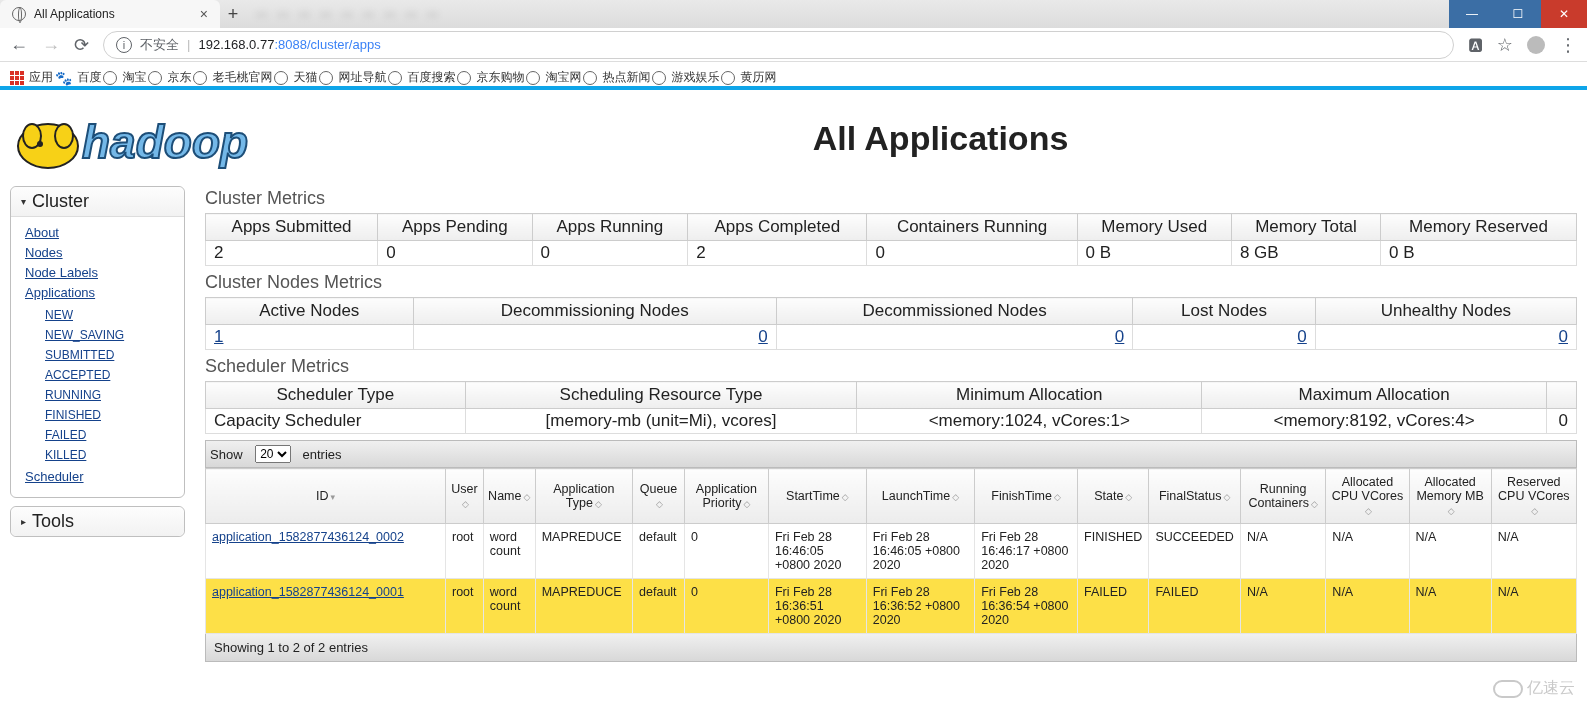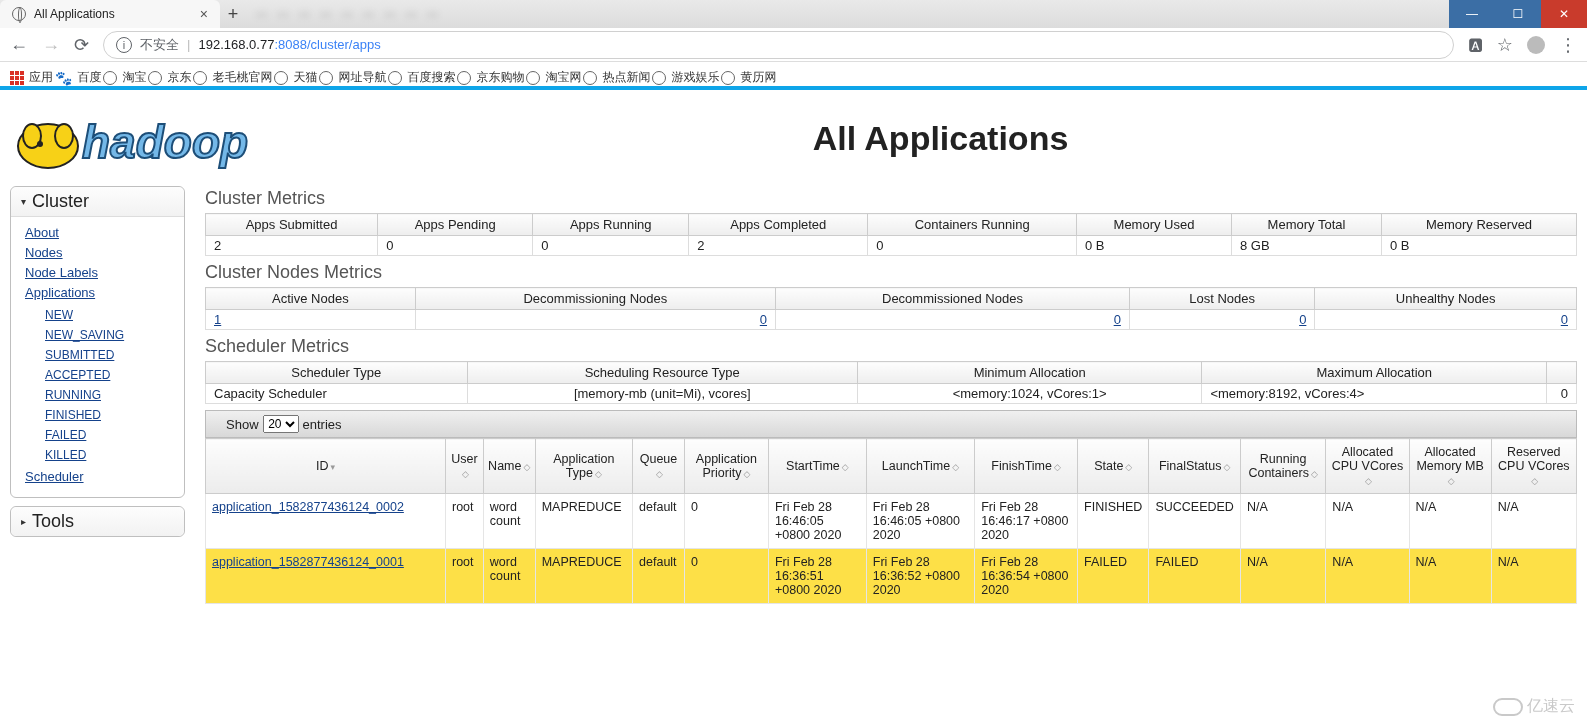--- a/index.html
+++ b/index.html
@@ -44,35 +44,35 @@
 .navhead{display:flex;align-items:center;gap:6px;padding:4px 10px;font-size:18px;background:linear-gradient(#fdfdfd,#f2f2f2);border-bottom:1px solid #ddd;border-radius:6px 6px 0 0;cursor:pointer;}
 .navhead.collapsed{border-bottom:none;border-radius:6px;}
 .tri{font-size:10px;color:#333;}
 .navbody{padding:6px 14px 10px;font-size:13px;}
 .navbody a{color:#15428b;text-decoration:underline;display:block;line-height:20px;}
 .sublinks{padding-left:20px;margin:2px 0;}
 .sublinks a{font-size:12px;}
 
 .main{flex:1;min-width:0;}
 .sechead{font-size:18px;color:#555;margin:2px 0 4px;font-weight:normal;}
-.mtable{width:100%;border-collapse:collapse;font-size:13px;margin-bottom:6px;}
+.mtable{width:100%;border-collapse:collapse;font-size:17px;margin-bottom:6px;}
 .mtable th{background:linear-gradient(#fdfdfd,#eeeeee);border:1px solid #ccc;padding:3px 8px;font-weight:normal;text-align:center;}
 .mtable td{border:1px solid #ddd;padding:2px 8px;text-align:left;}
 .mtable a{color:#15428b;text-decoration:underline;}
 
-.dt_top{background:linear-gradient(#f0f0f0,#d8d8d8);border:1px solid #bbb;padding:4px 20px;font-size:13px;display:flex;align-items:center;gap:4px;}
+.dt_top{background:linear-gradient(#f0f0f0,#d8d8d8);border:1px solid #bbb;padding:4px 4px;font-size:13px;display:flex;align-items:center;gap:12px;}
 .dt_top select{font-size:12px;text-align:right;}
 .apptable{width:100%;border-collapse:collapse;font-size:12.5px;}
 .apptable th{background:linear-gradient(#fdfdfd,#ececec);border:1px solid #ccc;padding:6px 4px;font-weight:normal;text-align:center;vertical-align:middle;position:relative;}
 .sortic{color:#999;font-size:9px;display:inline-block;line-height:8px;vertical-align:middle;margin-left:2px;}
 .apptable td{border:1px solid #e5e5e5;padding:6px 6px;vertical-align:top;}
 .apptable tr.even td{background:#fde047;}
 .apptable td a{color:#15428b;text-decoration:underline;}
 .dt_bot{background:linear-gradient(#f0f0f0,#d8d8d8);border:1px solid #bbb;border-top:none;padding:6px 8px;font-size:13px;}
-.watermark{position:absolute;right:12px;bottom:6px;color:#c9c9c9;font-size:16px;font-family:"Microsoft YaHei";pointer-events:none;}
+.watermark{position:absolute;right:12px;bottom:24px;color:#c9c9c9;font-size:16px;font-family:"Microsoft YaHei";pointer-events:none;}
 .watermark .cloud{display:inline-block;width:30px;height:18px;border:2px solid #c9c9c9;border-radius:10px;position:relative;margin-right:4px;vertical-align:middle;}
 </style>
 </head>
 <body>
 
 <div class="titlebar">
   <div class="tab">
     <span class="globe"></span>
     <span>All Applications</span>
     <span class="close">×</span>
@@ -277,21 +277,21 @@
         <th>Scheduler Type</th>
         <th>Scheduling Resource Type</th>
         <th>Minimum Allocation</th>
         <th>Maximum Allocation</th>
         <th style="width:30px"></th>
       </tr>
       <tr>
         <td>Capacity Scheduler</td>
         <td style="text-align:center">[memory-mb (unit=Mi), vcores]</td>
         <td style="text-align:center">&lt;memory:1024, vCores:1&gt;</td>
-        <td style="">&lt;memory:8192, vCores:4&gt;</td>
+        <td style="text-align:center">&lt;memory:8192, vCores:4&gt;</td>
         <td style="text-align:right">0</td>
       </tr>
     </tbody>
       </table>
 
     <div class="dt_top">
       <span>Show</span>
       <select><option>20</option></select>
       <span>entries</span>
     </div>
@@ -346,16 +346,17 @@
             <td>Fri Feb 28 16:36:54 +0800 2020</td>
             <td>FAILED</td>
             <td>FAILED</td>
             <td>N/A</td>
             <td>N/A</td>
             <td>N/A</td>
             <td>N/A</td>
           </tr>
         </tbody>
     </table>
+    <div class="dt_bot">Showing 1 to 2 of 2 entries</div>
   </div>
 </div>
 
 <div class="watermark"><span class="cloud"></span><span>亿速云</span></div>
 
 </body></html>

